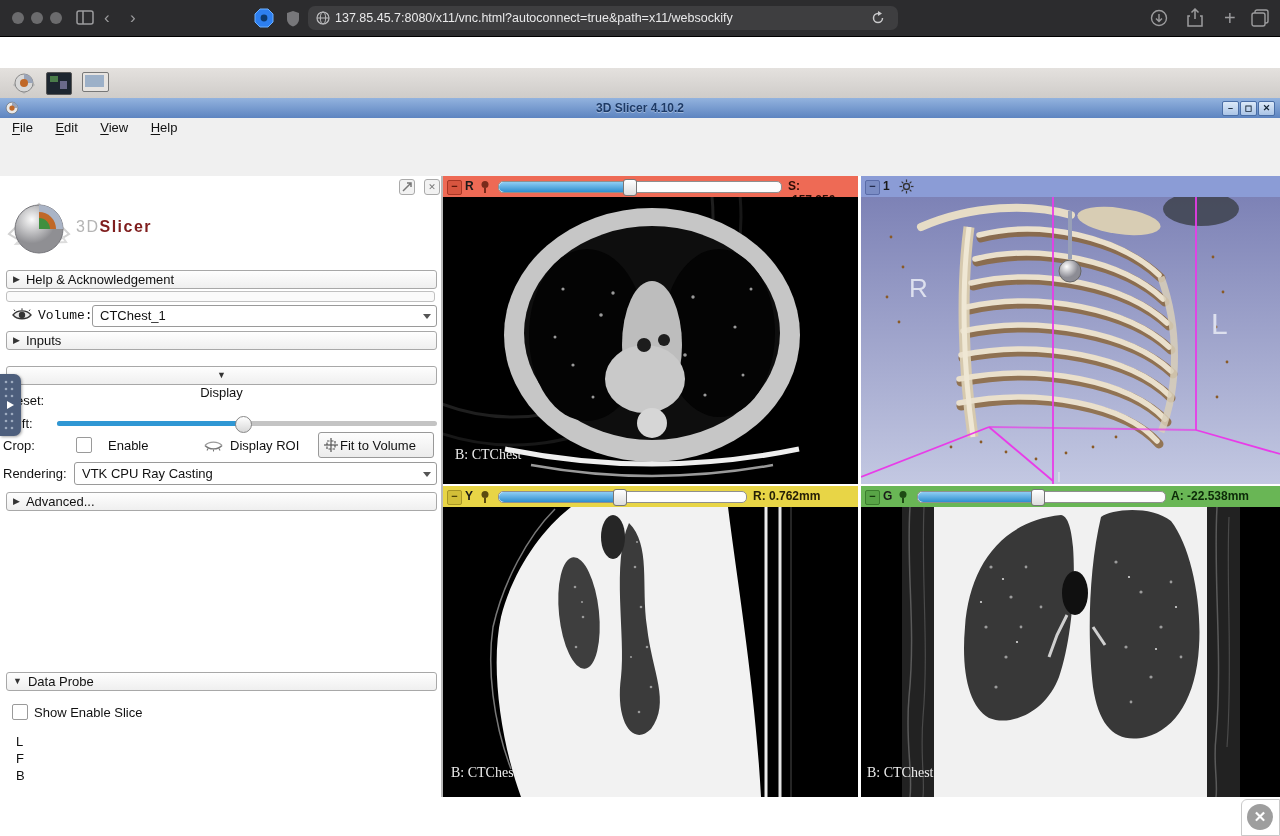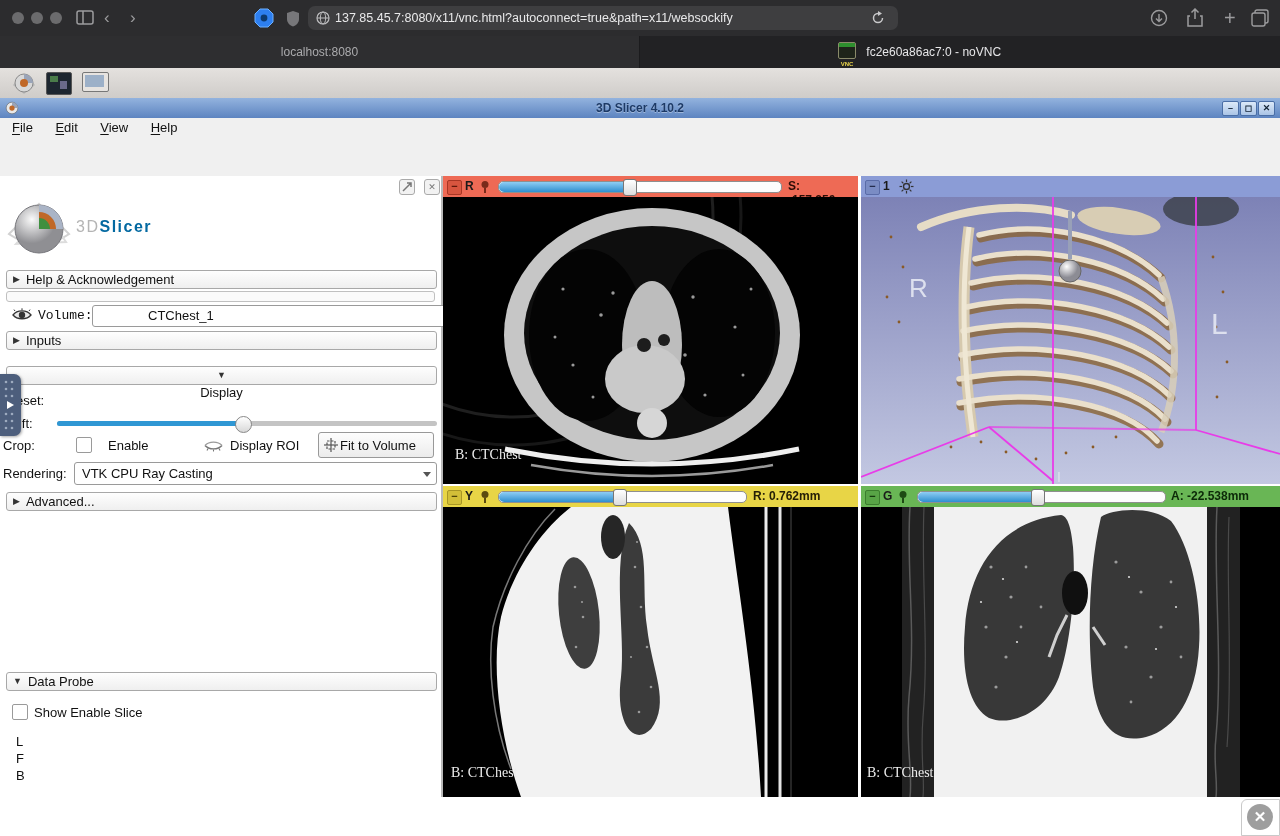--- a/index.html
+++ b/index.html
@@ -117,29 +117,20 @@
       <path d="M4 8 L2 8 L2 18 L16 18 L16 8 L14 8" fill="none" stroke="#9c9c9e" stroke-width="1.5"></path>
       <path d="M9 1 L9 11 M5.5 4.5 L9 1 L12.5 4.5" fill="none" stroke="#9c9c9e" stroke-width="1.5"></path>
     </svg>
     <span class="abs chr-ic" style="left:1224px;top:0;font-size:20px;">+</span>
     <svg class="abs" style="left:1251px;top:9px;" width="18" height="18">
       <rect x="4" y="1" width="13" height="13" rx="2" fill="none" stroke="#9c9c9e" stroke-width="1.4"></rect>
       <rect x="1" y="4" width="13" height="13" rx="2" fill="#2c2c2e" stroke="#9c9c9e" stroke-width="1.4"></rect>
     </svg>
   </div>
 
-  <div class="abs tabbar">
-    <div class="abs tab" style="left:0;width:639px;background:#2e2e30;color:#ababad;">
-      <span>localhost:8080</span>
-    </div>
-    <div class="abs tab" style="left:640px;width:640px;background:#222224;color:#e6e6e8;text-align:left;">
-      <span class="vncfav" style="margin-left:198px;"><i></i><b>VNC</b></span>
-      <span style="margin-left:7px;">fc2e60a86ac7:0 - noVNC</span>
-    </div>
-  </div>
 
   <div class="abs dtask">
     <svg class="abs" style="left:12px;top:3px;" width="24" height="24">
       <polygon points="2,14 12,4 22,14 12,22" fill="none" stroke="#b9b9b9" stroke-width="1.5"></polygon>
       <circle cx="12" cy="12" r="9" fill="#d8d8d8" stroke="#8a8a8a"></circle>
       <path d="M12 3 A9 9 0 0 1 21 12 L12 12 Z" fill="#9aa4b8"></path>
       <circle cx="12" cy="12" r="4" fill="#c06828"></circle>
     </svg>
     <span class="abs" style="left:46px;top:4px;width:24px;height:21px;background:#1d2630;border:1px solid #555;border-radius:2px;">
       <span class="abs" style="left:3px;top:3px;width:8px;height:6px;background:#4a7c4a;"></span>
@@ -342,40 +333,40 @@
             <stop offset="0%" stop-color="#fafafa"></stop>
             <stop offset="100%" stop-color="#8f8f93"></stop>
           </radialGradient>
         </defs>
       <circle cx="33" cy="37" r="24" fill="url(#lg)" stroke="#77777c"></circle>
       <path d="M33 13 A24 24 0 0 1 57 37 L33 37 Z" fill="#aab4c6"></path>
       <path d="M33 20 A17 17 0 0 1 50 37 L33 37 Z" fill="#c06828"></path>
       <path d="M33 26 A11 11 0 0 1 44 37 L33 37 Z" fill="#3f8f3f"></path>
     </svg>
     <div class="abs" style="left:76px;top:42px;font-size:16px;letter-spacing:1.5px;">
-      <span style="color:#b4b4b4;">3D</span><span style="color:#0369a1;font-weight:bold;">Slicer</span>
+      <span style="color:#b4b4b4;">3D</span><span style="color:#7f1d1d;font-weight:bold;">Slicer</span>
     </div>
 
     <div class="abs secbar row" style="top:94px;">
       <span class="secarr">▶</span>
         <span>Help &amp; Acknowledgement</span>
     </div>
     <div class="abs" style="left:6px;top:115px;width:427px;height:9px;border:1px solid #c0c0c0;border-radius:3px;background:#fafafa;"></div>
 
     <svg class="abs eye" style="left:12px;top:131px;" width="20" height="15">
       <path d="M1 8 C5 2.5 15 2.5 19 8 C15 13 5 13 1 8 Z" fill="#e8e8e8" stroke="#333" stroke-width="1.3"></path>
       <circle cx="10" cy="8" r="3.2" fill="#333"></circle>
       <g stroke="#333" stroke-width="1">
           <line x1="3" y1="4" x2="2" y2="2.6"></line>
           <line x1="10" y1="3" x2="10" y2="1.3"></line>
           <line x1="17" y1="4" x2="18" y2="2.6"></line>
         </g>
     </svg>
     <span class="abs plabel" style="left:38px;top:132px;font-family:Liberation Mono, monospace;">Volume:</span>
-    <div class="abs combo" style="left:92px;top:129px;width:343px;height:20px;line-height:20px;padding-left:48px;">
+    <div class="abs combo" style="left:92px;top:129px;width:343px;height:20px;line-height:20px;">
       <span style="margin-left:7px;">CTChest_1</span>
       <span class="arr"></span>
     </div>
 
     <div class="abs secbar row" style="top:155px;">
       <span class="secarr">▶</span>
         <span>Inputs</span>
     </div>
 
     <div class="abs secbar row" style="top:190px;flex-direction:column;">

